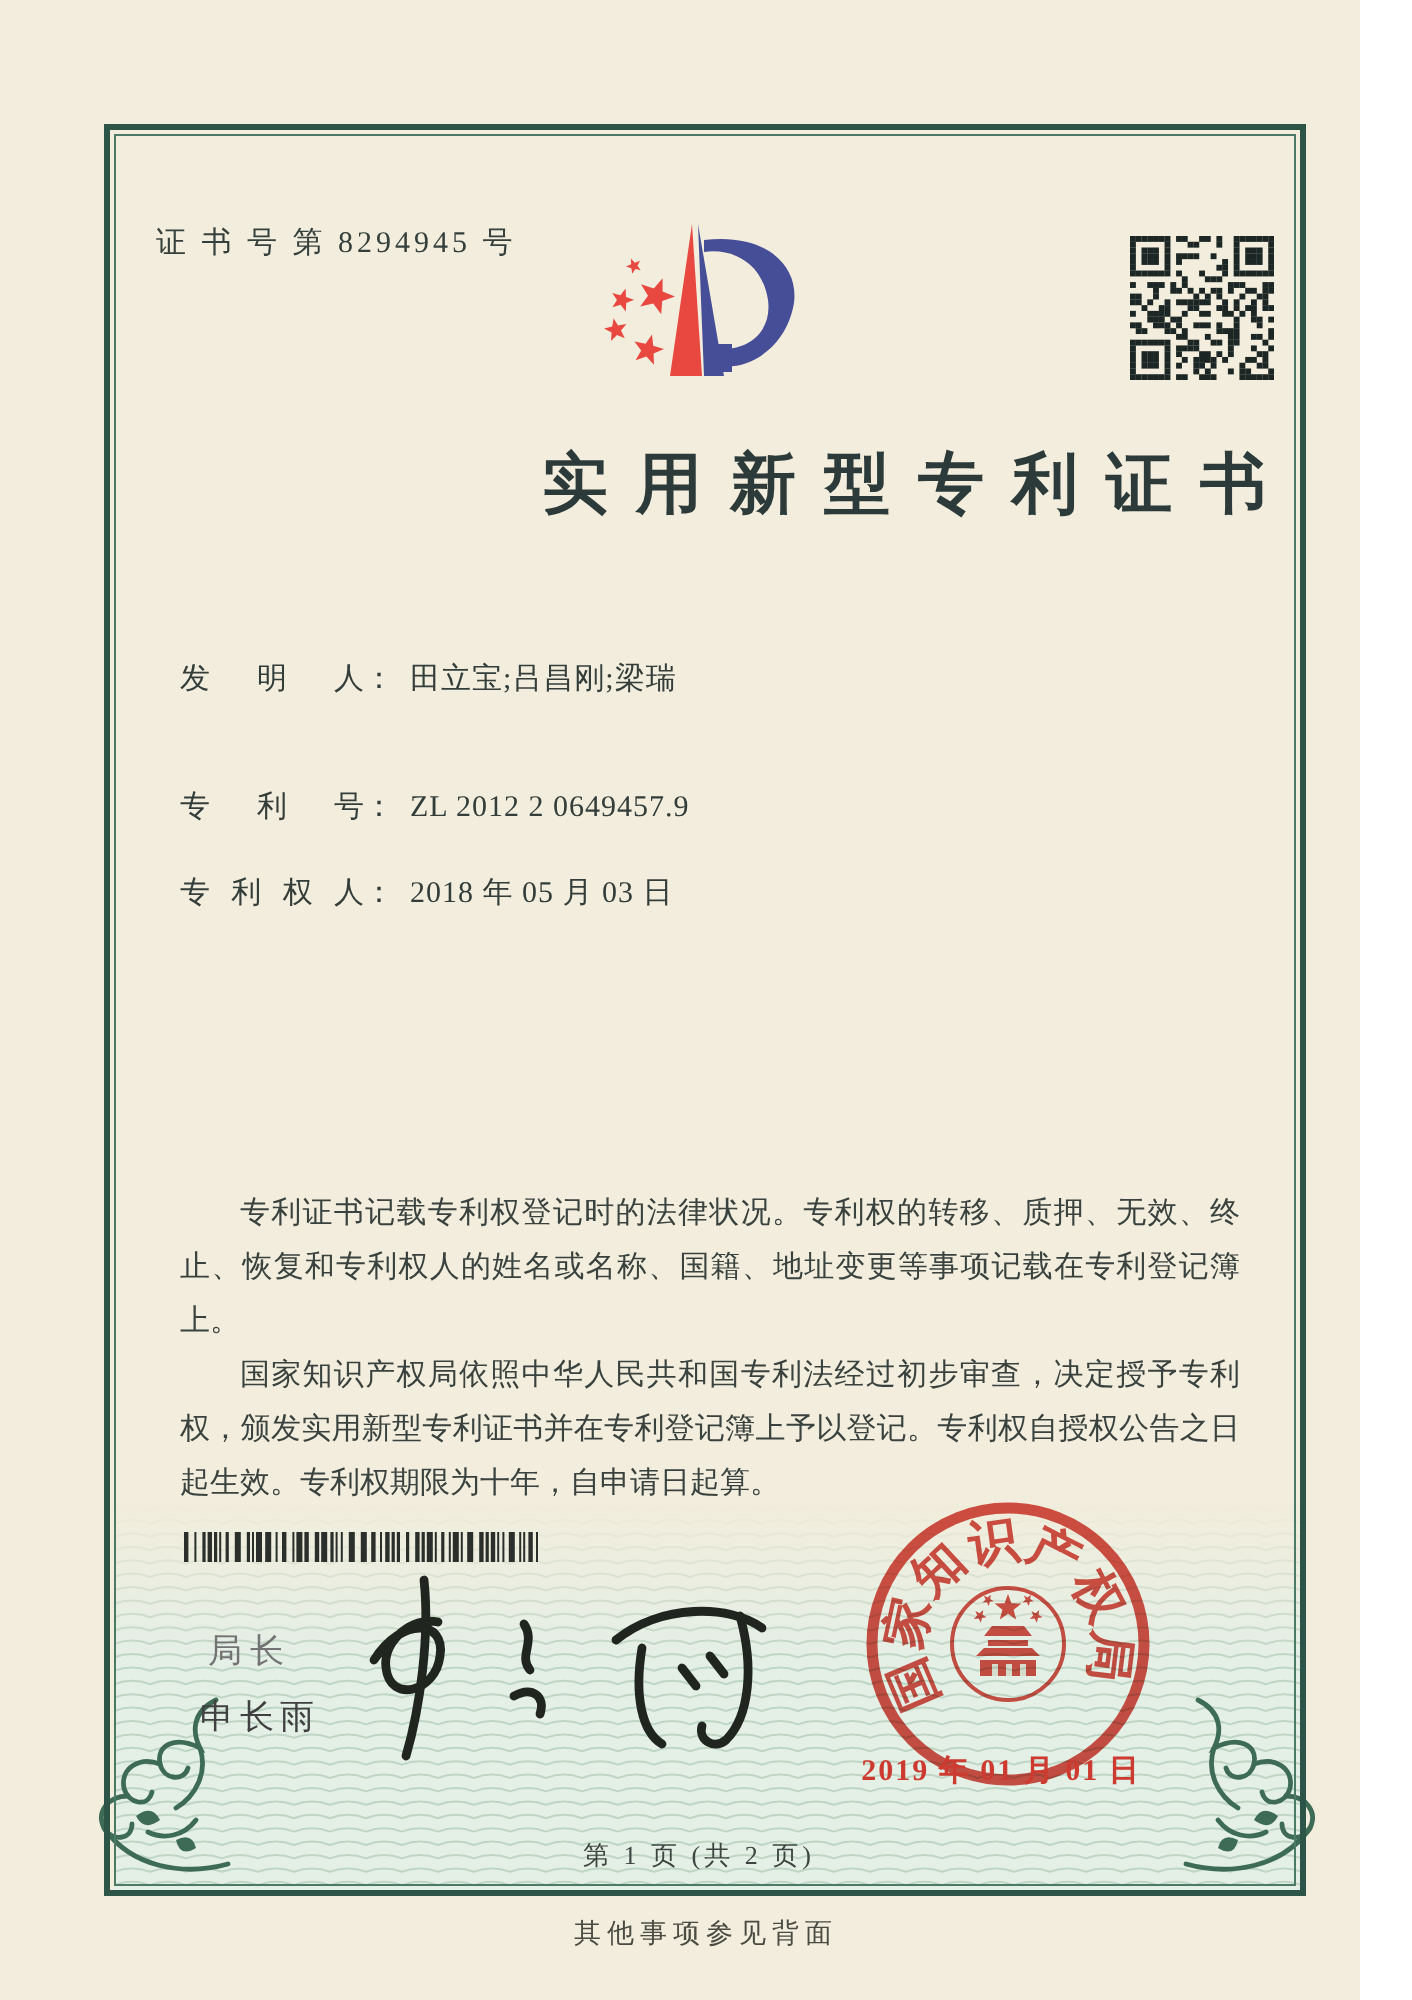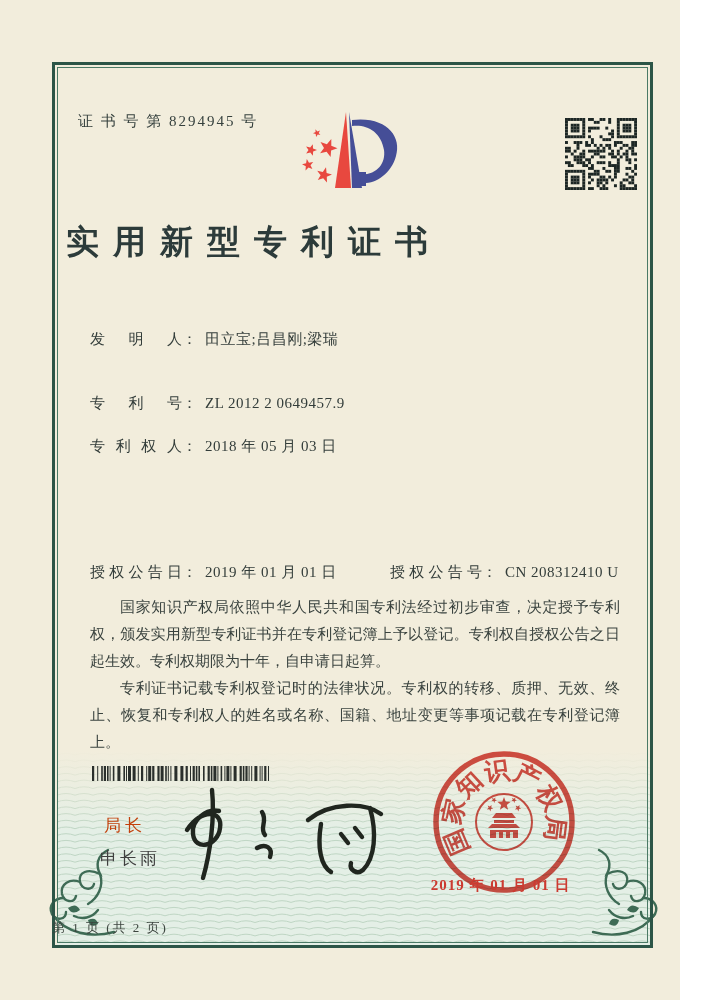--- a/index.html
+++ b/index.html
@@ -3,45 +3,45 @@
 <meta charset="utf-8">
 <style>
   html,body{margin:0;padding:0;}
   .page{position:relative;width:680px;height:1000px;background:#f2eddc;overflow:hidden;
         font-family:"Liberation Serif","DejaVu Serif",serif;color:#333d3a;}
   .frame{position:absolute;left:52px;top:62px;width:595px;height:880px;border:3px solid #2c5547;z-index:3;pointer-events:none;}
   .frame-inner{position:absolute;left:2px;top:2px;right:2px;bottom:2px;border:1px solid #4b7a66;}
   .cert-no{position:absolute;left:78px;top:112px;font-size:15px;letter-spacing:2px;color:#35403d;z-index:4;}
   .logo{position:absolute;left:298px;top:106px;width:110px;height:90px;z-index:4;}
   .qr{position:absolute;left:565px;top:118px;width:72px;height:72px;z-index:4;}
-  .title{position:absolute;left:52px;top:220px;width:595px;text-align:left;font-size:33px;font-weight:bold;
+  .title{position:absolute;left:52px;top:220px;width:595px;text-align:right;font-size:33px;font-weight:bold;
          letter-spacing:14px;text-indent:14px;color:#2c3b3a;z-index:4;}
   .row{position:absolute;left:90px;font-size:15px;z-index:4;white-space:nowrap;}
   .row .lbl{display:inline-block;width:92px;text-align:justify;text-align-last:justify;vertical-align:top;}
   .row .val{margin-left:8px;letter-spacing:0.5px;}
   .r1{top:308px}.r2{top:330px}.r3{top:394px}.r4{top:437px}.r5{top:480px}.r6{top:523px}.r7{top:563px}
   .col2{position:absolute;left:300px;top:0;white-space:nowrap;}
   .body-text{position:absolute;left:90px;top:594px;width:530px;z-index:4;}
   .body-text p{margin:0;text-indent:2em;font-size:15px;line-height:27px;text-align:justify;color:#39423e;}
   .band{position:absolute;left:57px;top:750px;width:593px;height:195px;background:#e4efe6;z-index:1;}
   .band-fade{position:absolute;left:57px;top:750px;width:593px;height:80px;
              background:linear-gradient(to bottom,#f2eddc 0%,rgba(242,237,220,0) 100%);z-index:2;}
   .flourish{position:absolute;z-index:3;}
   .fl-left{left:44px;top:846px;}
   .fl-right{left:588px;top:846px;transform:scaleX(-1);}
   .barcode{position:absolute;left:92px;top:766px;width:178px;height:15px;z-index:4;}
   .sig-title{position:absolute;left:104px;top:814px;font-family:"Liberation Sans","DejaVu Sans",sans-serif;
-             font-size:17px;letter-spacing:4px;color:#c2410c;z-index:4;}
+             font-size:17px;letter-spacing:4px;color:#737373;z-index:4;}
   .sig-name{position:absolute;left:100px;top:847px;font-family:"Liberation Sans","DejaVu Sans",sans-serif;
             font-size:17px;letter-spacing:3px;color:#404040;z-index:4;}
   .signature{position:absolute;left:165px;top:778px;width:225px;height:105px;z-index:4;}
   .seal{position:absolute;left:424px;top:746px;width:160px;height:160px;z-index:5;mix-blend-mode:multiply;}
   .seal-date{position:absolute;left:428px;top:876px;width:145px;text-align:center;font-size:15px;
              color:#cc3a30;letter-spacing:1px;z-index:5;font-weight:bold;z-index:5;}
-  .page-info{position:absolute;left:52px;top:919px;width:595px;font-size:13px;
+  .page-info{position:absolute;left:52px;top:919px;width:595px;text-align:center;font-size:13px;
              letter-spacing:2px;color:#3c453f;z-index:4;}
   .footer-note{position:absolute;left:0;top:958px;width:706px;text-align:center;font-size:13.5px;
                letter-spacing:3px;color:#4a4b42;z-index:4;}
 </style>
 </head>
 <body>
 
 <div class="page">
 
   <div class="band">
@@ -423,30 +423,24 @@
 
   <div class="row r2">
     <span class="lbl">发明人</span><span>：</span><span class="val">田立宝;吕昌刚;梁瑞</span>
   </div>
   <div class="row r3">
     <span class="lbl">专利号</span><span>：</span><span class="val">ZL 2012 2 0649457.9</span>
   </div>
   <div class="row r4">
     <span class="lbl">专利权人</span><span>：</span><span class="val">2018 年 05 月 03 日</span>
   </div>
-  <div class="row r7">
-    <span class="lbl">授权公告日</span><span>：</span><span class="val">2019 年 01 月 01 日</span>
-    <span class="col2">
-      <span class="lbl">授权公告号</span><span>：</span><span class="val">CN 208312410 U</span>
-    </span>
-  </div>
 
   <div class="body-text">
+    <p>专利证书记载专利权登记时的法律状况。专利权的转移、质押、无效、终止、恢复和专利权人的姓名或名称、国籍、地址变更等事项记载在专利登记簿上。</p>
     <p>国家知识产权局依照中华人民共和国专利法经过初步审查，决定授予专利权，颁发实用新型专利证书并在专利登记簿上予以登记。专利权自授权公告之日起生效。专利权期限为十年，自申请日起算。</p>
-    <p>专利证书记载专利权登记时的法律状况。专利权的转移、质押、无效、终止、恢复和专利权人的姓名或名称、国籍、地址变更等事项记载在专利登记簿上。</p>
   </div>
 
   <svg class="barcode" viewBox="0 0 178 15" preserveAspectRatio="none">
       <g id="bar-g" fill="#2a2f2c">
         <rect x="0.0" y="0" width="2.2" height="15"></rect>
         <rect x="5.2" y="0" width="1.0" height="15"></rect>
         <rect x="9.2" y="0" width="1.6" height="15"></rect>
         <rect x="11.8" y="0" width="2.2" height="15"></rect>
         <rect x="15.0" y="0" width="1.6" height="15"></rect>
         <rect x="17.6" y="0" width="1.0" height="15"></rect>
@@ -542,14 +536,15 @@
         <rect x="66" y="84" width="28" height="8"></rect>
         <rect x="72" y="86" width="3" height="6" fill="#efe9e0"></rect>
         <rect x="79" y="86" width="3" height="6" fill="#efe9e0"></rect>
         <rect x="86" y="86" width="3" height="6" fill="#efe9e0"></rect>
       </g>
     </g>
   </svg>
   <div class="seal-date">2019 年 01 月 01 日</div>
 
   <div class="page-info">第 1 页 (共 2 页)</div>
+  <div class="footer-note">其他事项参见背面</div>
 
 </div>
 
 </body></html>

